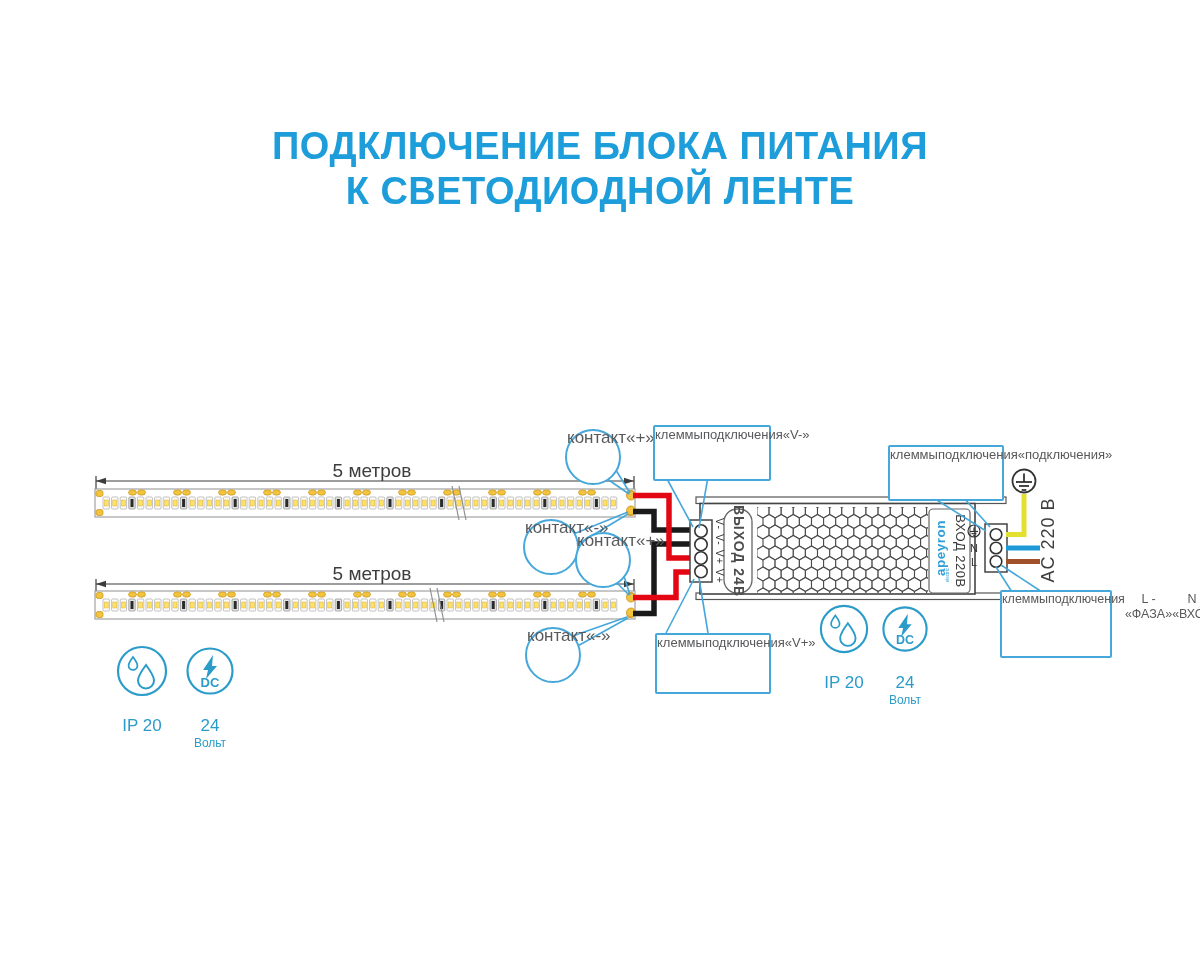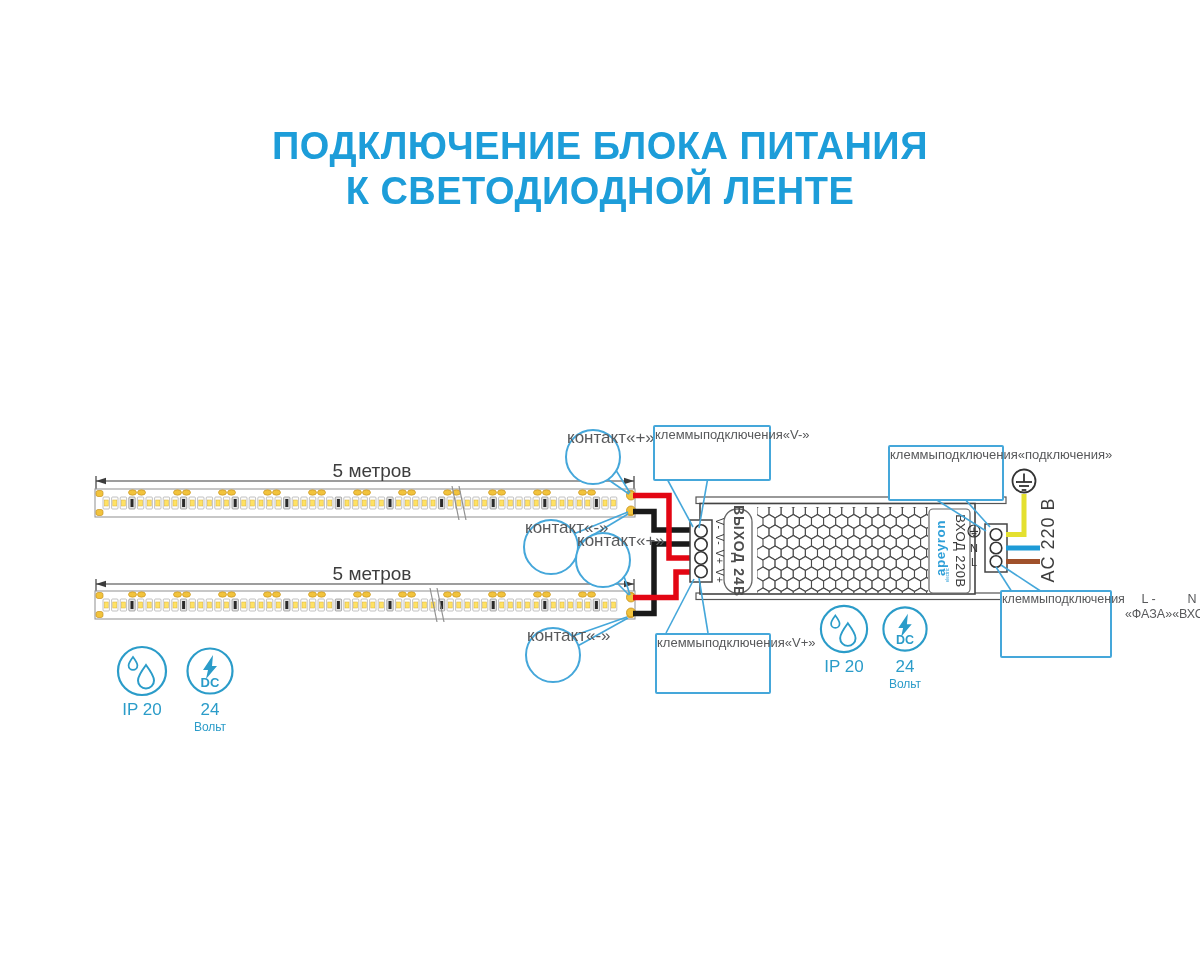--- a/index.html
+++ b/index.html
@@ -21,21 +21,21 @@
   .co-b3{left:575px;top:532px;width:52px;height:52px;}
   .co-b4{left:525px;top:627px;width:52px;height:52px;}
   .co-vminus{left:653px;top:425px;width:114px;height:52px;}
   .co-vplus{left:655px;top:633px;width:112px;height:57px;}
   .co-ground{left:888px;top:445px;width:112px;height:52px;}
   .co-mains{left:1000px;top:590px;width:108px;height:64px;font-size:12.5px;line-height:14.5px;}
   .badges{position:absolute;display:flex;flex-direction:row;color:var(--icon);z-index:4;}
   .badges-left{left:112px;top:644px;gap:8px;}
   .badges-right{left:814px;top:603px;gap:1px;}
   .badge{display:flex;flex-direction:column;align-items:center;width:60px;}
-  .badge-label{font-size:17px;margin-top:3px;line-height:18px;}
+  .badge-label{font-size:17px;margin-top:19px;line-height:18px;}
   .badge-sub{font-size:12px;line-height:16px;}
   text{font-family:"Liberation Sans", sans-serif;}
 </style>
 </head>
 <body>
 
 <div class="stage">
 
   <div class="title">
     <div>ПОДКЛЮЧЕНИЕ БЛОКА ПИТАНИЯ</div>

